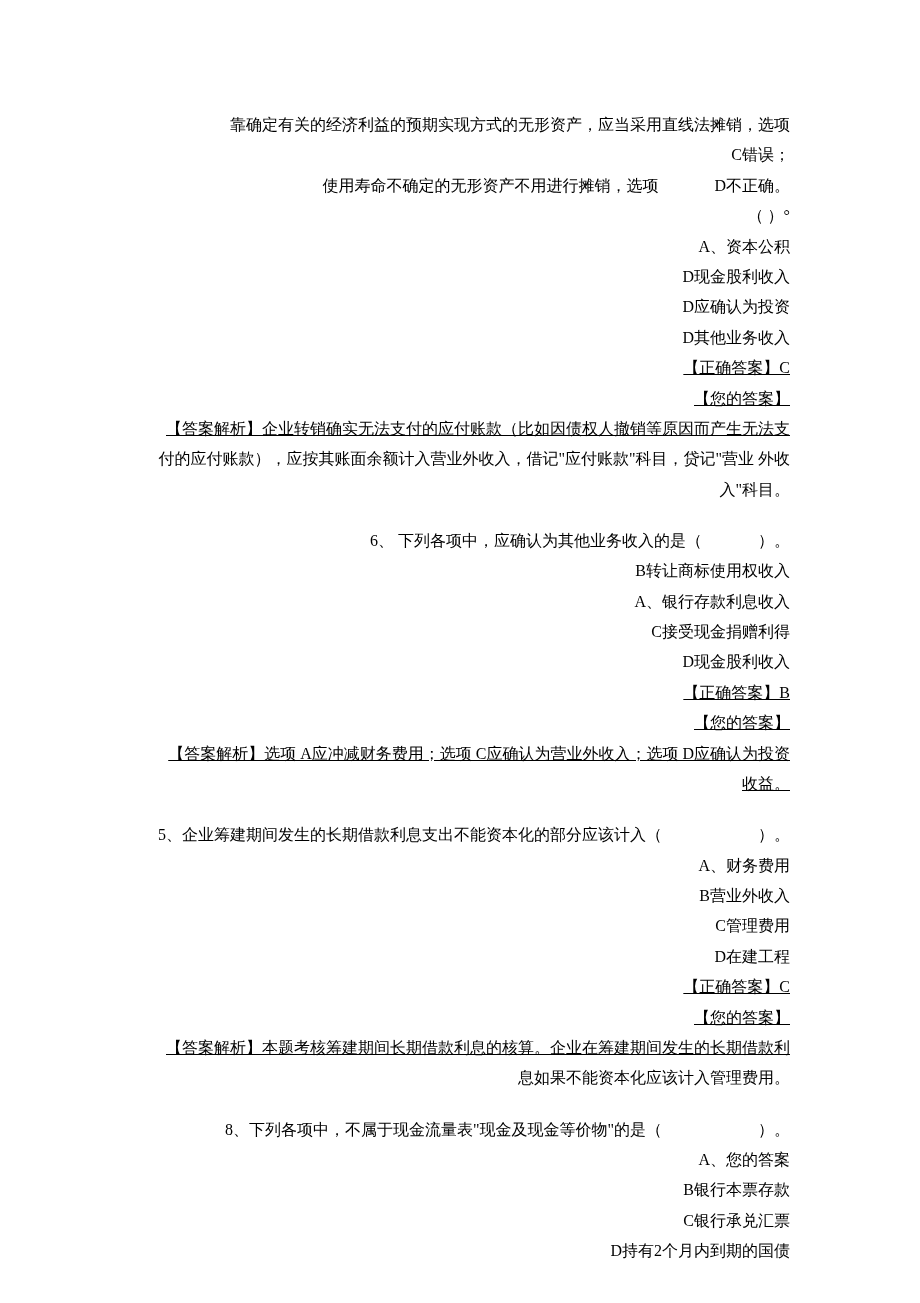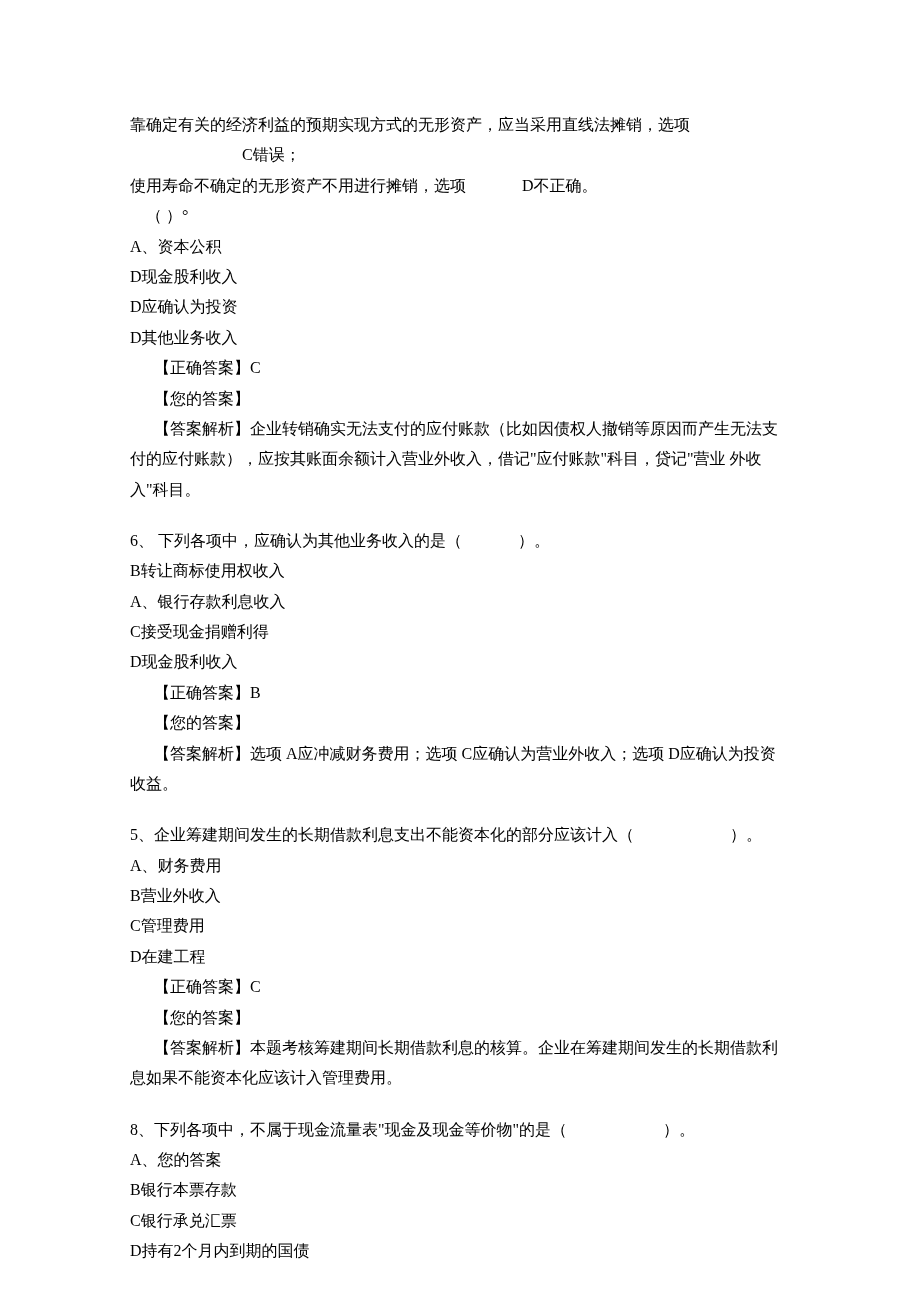--- a/index.html
+++ b/index.html
@@ -12,26 +12,28 @@
       color: #000;
     }
     .page {
       width: 920px;
       min-height: 1303px;
       padding: 110px 130px 60px 130px;
       box-sizing: border-box;
     }
     .line {
       display: block;
+      text-align: right;
     }
     .indent {
       text-indent: 1em;
     }
     .indent2 {
       text-indent: 1.5em;
+      text-decoration: underline;
     }
     .q-gap {
       margin-top: 1.3em;
     }
     .wide-space {
       display: inline-block;
       width: 3.5em;
     }
     .wide-space2 {
       display: inline-block;

